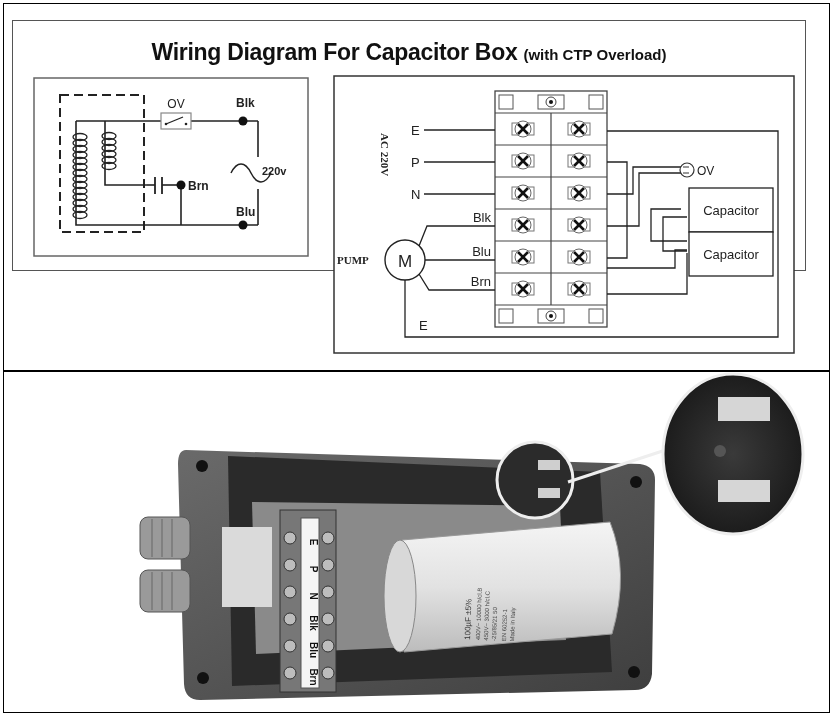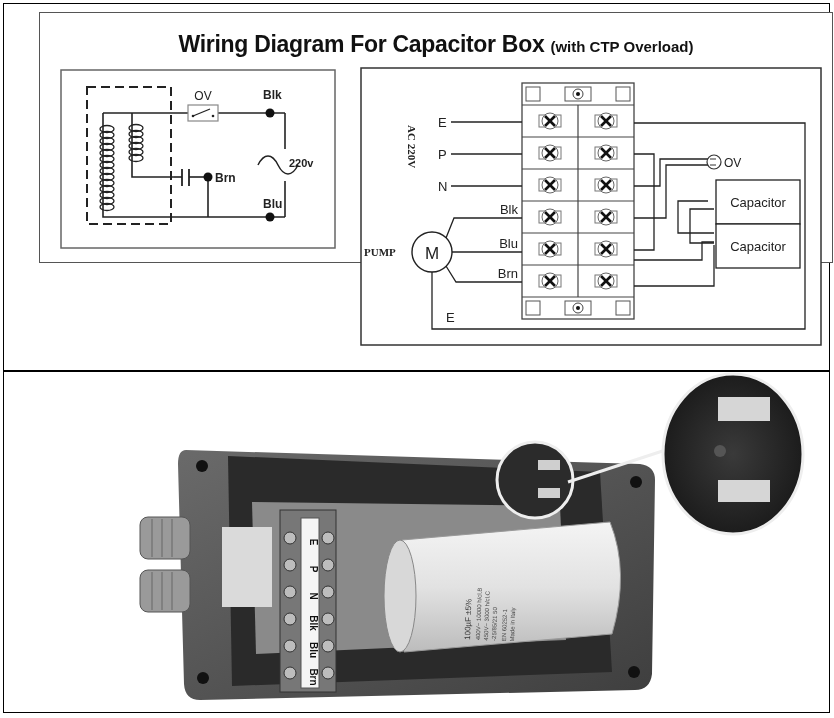--- a/index.html
+++ b/index.html
@@ -1,19 +1,19 @@
 <!DOCTYPE html>
 <html><head>
 <meta charset="utf-8">
 <style>
   html, body { margin: 0; padding: 0; background: #ffffff; }
   body { width: 834px; height: 718px; position: relative; overflow: hidden; font-family: "Liberation Sans", sans-serif; }
   .frame { position: absolute; left: 3px; top: 3px; width: 827px; height: 710px; border: 1.5px solid #000; box-sizing: border-box; }
   .divider { position: absolute; left: 3px; top: 370px; width: 827px; height: 1.5px; background: #000; }
-  .top-panel { position: absolute; left: 12px; top: 12px; width: 794px; height: 251px; border: 1.5px solid #555; box-sizing: border-box; background: #fff; margin-left: 27px; }
+  .top-panel { position: absolute; left: 12px; top: 20px; width: 794px; height: 251px; border: 1.5px solid #555; box-sizing: border-box; background: #fff; }
   .title { position: absolute; left: 0; top: 18px; width: 100%; text-align: center; color: #111; }
   .title .main { font-size: 23px; font-weight: bold; letter-spacing: -0.3px; }
   .title .sub { font-size: 15px; font-weight: bold; margin-left: 6px; }
   svg text { font-family: "Liberation Sans", sans-serif; }
   .serif { font-family: "Liberation Serif", serif; }
   .photo { position: absolute; left: 0; top: 372px; width: 834px; height: 340px; }
 </style>
 </head>
 <body>
 

